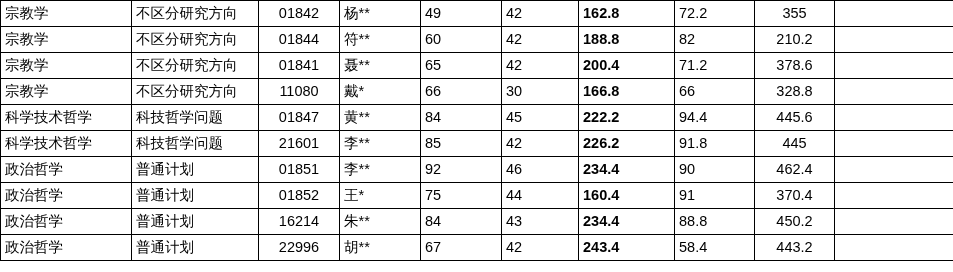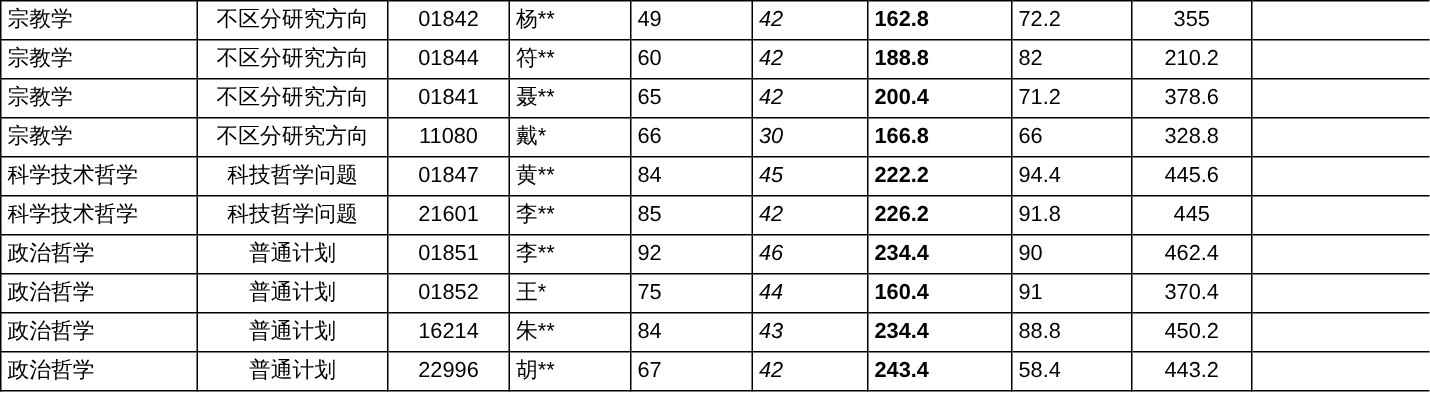--- a/index.html
+++ b/index.html
@@ -25,25 +25,25 @@
     height: 25px;
     padding: 0 4px;
     font-size: 14.5px;
     line-height: 25px;
     color: #000000;
     white-space: nowrap;
     overflow: hidden;
     vertical-align: middle;
   }
   .col-major      { width: 122px; text-align: left; }
-  .col-direction  { width: 118px; text-align: center; }
+  .col-direction  { width: 118px; text-align: left; }
   .col-id         { width:  72px; text-align: center; }
   .col-name       { width:  72px; text-align: left; }
   .col-pol        { width:  72px; text-align: left; }
-  .col-eng        { width:  68px; text-align: left; font-style: italic; }
+  .col-eng        { width:  68px; text-align: left; }
   .col-prof1      { width:  87px; text-align: left; font-weight: bold; }
   .col-prof2      { width:  71px; text-align: left; }
   .col-total      { width:  71px; text-align: center; margin-top: 23px; }
   .col-remark     { width: 195px; text-align: left; }
 </style>
 </head>
 <body>
 
 <table id="score-table">
   <tbody>

